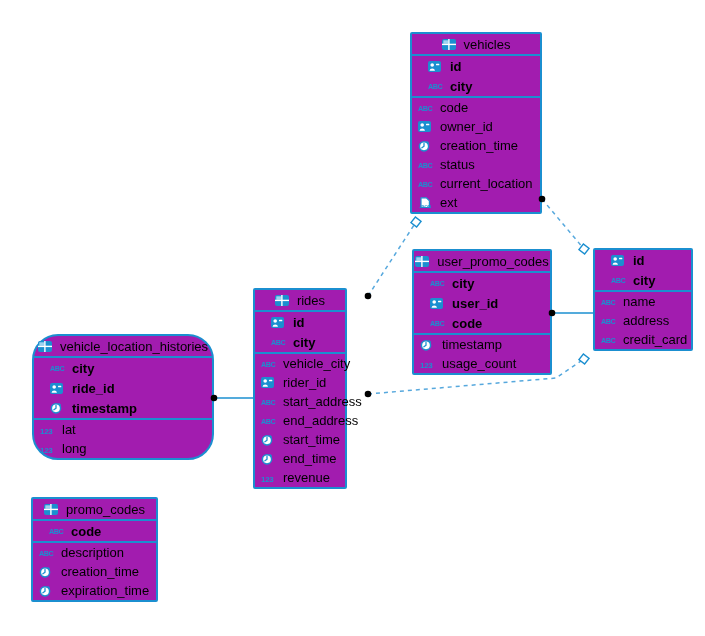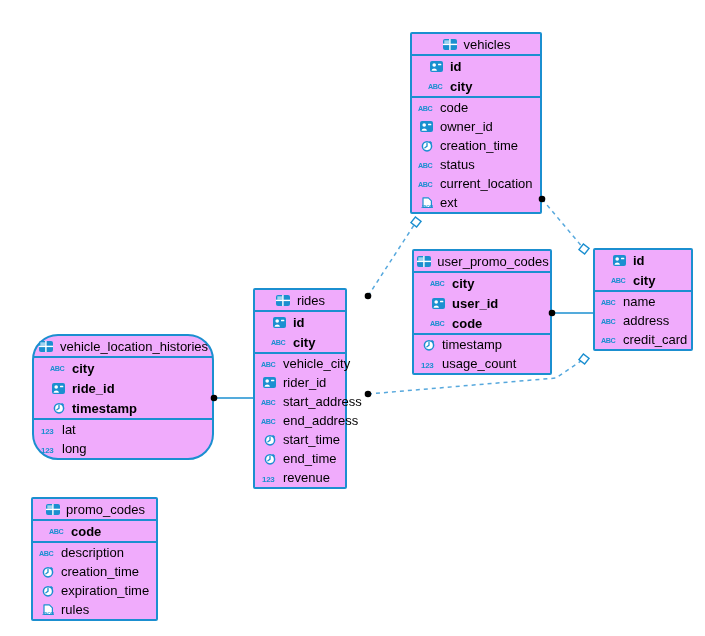--- a/index.html
+++ b/index.html
@@ -1,35 +1,35 @@
 <!DOCTYPE html>
 <html><head>
 <meta charset="utf-8">
 <style>
   html,body{margin:0;padding:0;background:#ffffff;}
   #canvas{
     position:relative;width:705px;height:636px;background:#ffffff;overflow:hidden;
     font-family:"Liberation Sans","DejaVu Sans",sans-serif;
   }
   .er-table{
-    position:absolute;background:#f0abfc;border:2px solid var(--blue);
+    position:absolute;background:#a21caf;border:2px solid var(--blue);
     border-radius:2px;box-sizing:border-box;font-size:13px;color:#000;
   }
   .thead{
     display:flex;align-items:center;justify-content:center;gap:5px;
     height:20px;border-bottom:2px solid var(--blue);padding:0 6px;white-space:nowrap;
   }
   .ttitle{font-weight:400;}
   .sec-cols{border-top:2px solid var(--blue);}
   .crow{
     display:flex;align-items:center;gap:5px;height:19px;padding:0 6px;white-space:nowrap;
   }
   .sec-keys .crow{height:20px;font-weight:bold;padding-left:16px;}
   .cicon{
-    display:inline-flex;align-items:center;justify-content:center;
+    display:inline-flex;align-items:center;justify-content:flex-start;
     width:17px;flex:0 0 17px;
   }
   .cname{line-height:1;}
   #lines{position:absolute;left:0;top:0;pointer-events:none;}
 </style>
 </head>
 <body>
 
 <div id="canvas" style="--blue: #1b8fd0;">
 
@@ -438,29 +438,20 @@
         </div>
         <div class="crow">
           <span class="cicon">
             <svg width="12" height="12" viewBox="0 0 12 12">
               <circle cx="6" cy="6.3" r="4.6" fill="#fff" stroke="#1b8fd0" stroke-width="1.5"></circle>
               <path d="M6 6.3 L6 3.4 M6 6.3 L3.9 7.8" stroke="#1b8fd0" stroke-width="1.3" stroke-linecap="round" fill="none"></path>
               <line x1="9" y1="1.7" x2="10.3" y2="3" stroke="#1b8fd0" stroke-width="1.5" stroke-linecap="round"></line>
             </svg>
           </span>
           <span class="cname">expiration_time</span>
-        </div>
-        <div class="crow">
-          <span class="cicon">
-            <svg width="13" height="12" viewBox="0 0 13 12">
-              <path d="M3 0.8 h5.4 l3 3 v6.7 h-8.4 z" fill="#fff" stroke="#1b8fd0" stroke-width="1.2" stroke-linejoin="round"></path>
-              <text x="1.2" y="11" font-size="4.4" font-weight="bold" fill="#1b8fd0" font-family="Liberation Sans, sans-serif">JSON</text>
-            </svg>
-          </span>
-          <span class="cname">rules</span>
         </div>
       </div>
     </div>
     <svg id="lines" width="705" height="636" style="z-index: 5;">
       <g>
         <polyline points="542,199 584,249" fill="none" stroke-width="1.5" stroke="#56a8dd" stroke-dasharray="4 4"></polyline>
         <circle cx="542" cy="199" r="3.3" fill="#000000"></circle>
         <rect x="-3.6" y="-3.6" width="7.2" height="7.2" fill="#fff" stroke="#1b8fd0" stroke-width="1.4" transform="translate(584,249) rotate(38)"></rect>
       </g>
       <g>

